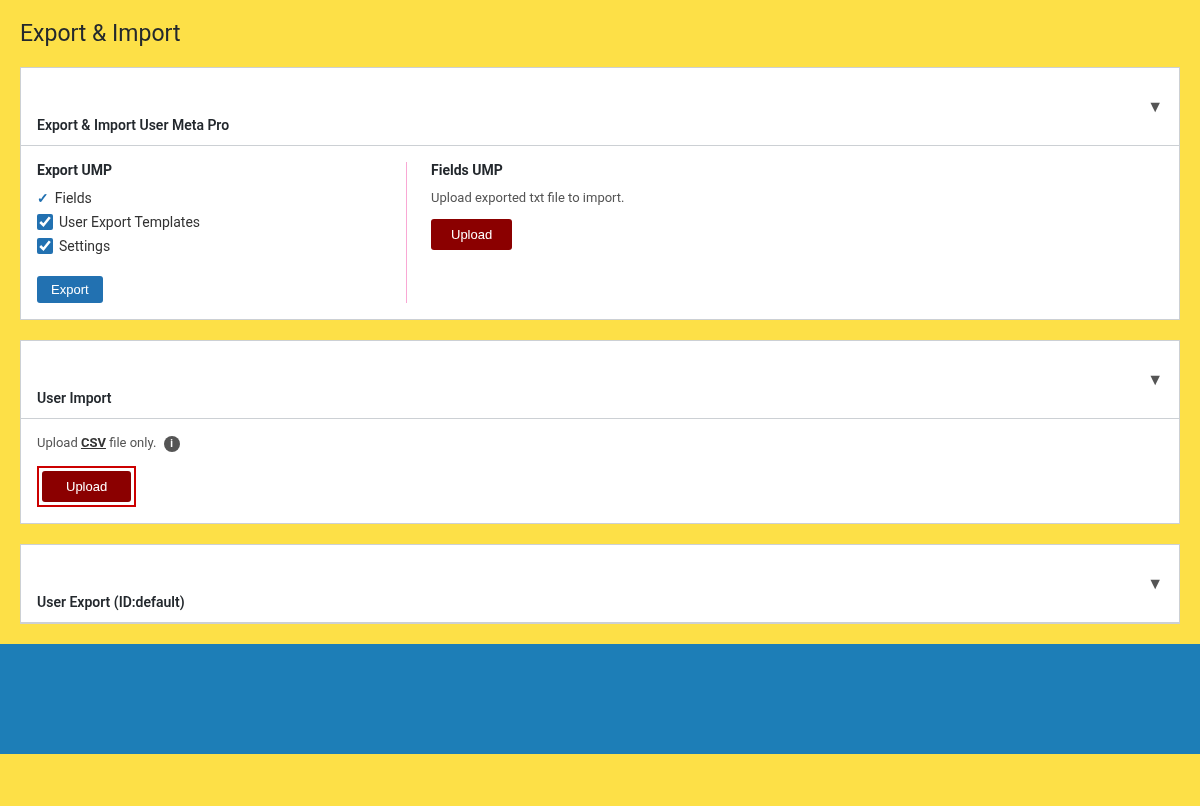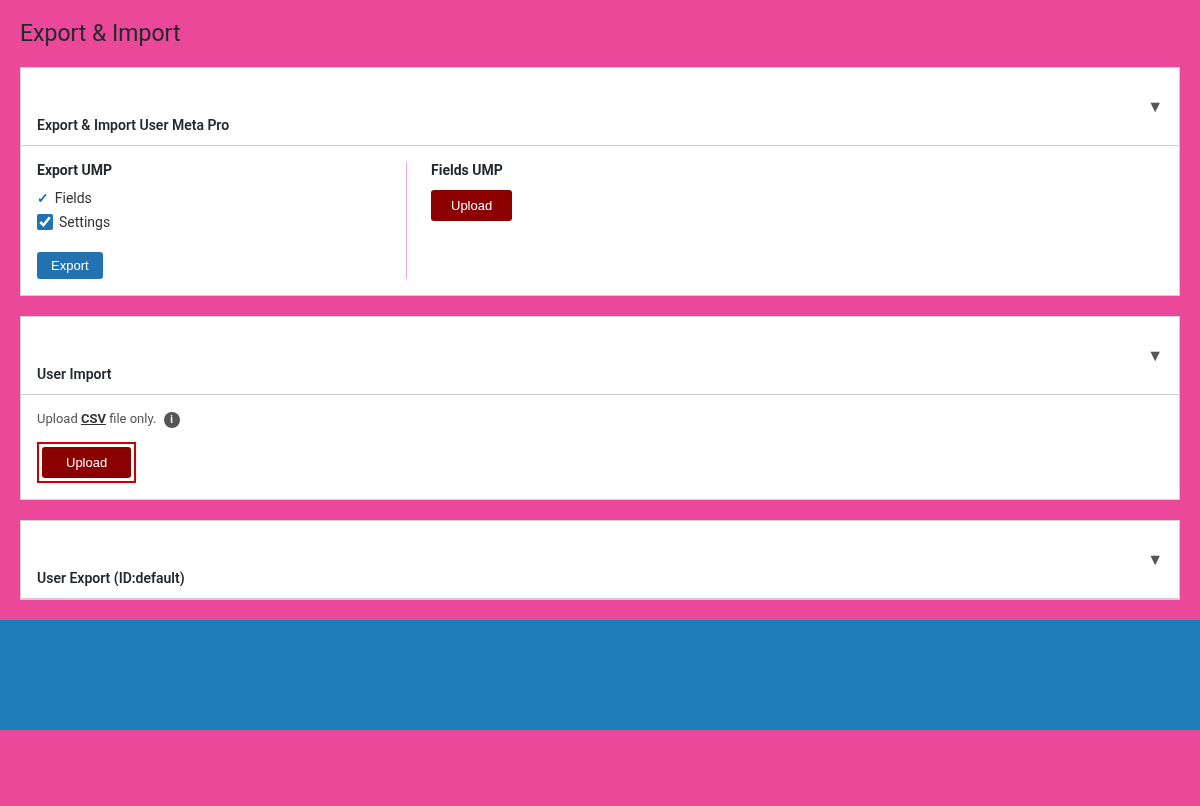--- a/index.html
+++ b/index.html
@@ -3,21 +3,21 @@
   <meta charset="utf-8">
   <style>
     * { box-sizing: border-box; margin: 0; padding: 0; }
     body {
       font-family: -apple-system, BlinkMacSystemFont, "Segoe UI", Roboto, sans-serif;
       font-size: 14px;
       background: #f1f1f1;
       color: #333;
     }
     .page-wrapper {
-      background: #ec4899;
+      background: #fde047;
       min-height: 806px;
       padding: 20px 20px 0 20px;
     }
     .page-title {
       font-size: 23px;
       font-weight: 400;
       color: #23282d;
       margin-bottom: 20px;
     }
     .section-panel {
@@ -201,29 +201,34 @@
         <div class="col-title">Export UMP</div>
 
         
         <div class="fields-row">
           <span class="fields-checkmark">✓</span>
           <span class="fields-label">Fields</span>
         </div>
 
         
         <div class="checkbox-row">
+          <input type="checkbox" id="user_export_templates" checked="" style="">
+          <label class="checkbox-label" for="user_export_templates">User Export Templates</label>
+        </div>
+        <div class="checkbox-row">
           <input type="checkbox" id="settings" checked="" style="">
           <label class="checkbox-label" for="settings">Settings</label>
         </div>
 
         <button class="export-btn">Export</button>
       </div>
 
       <div class="import-col">
         <div class="col-title">Fields UMP</div>
+        <p class="import-desc">Upload exported txt file to import.</p>
         <button class="upload-btn-dark">Upload</button>
       </div>
 
     </div>
   </div>
 
   <div class="section-panel">
     <div class="section-header">
       <span class="section-header-title">User Import</span>
       <span class="chevron-icon">▼</span>

